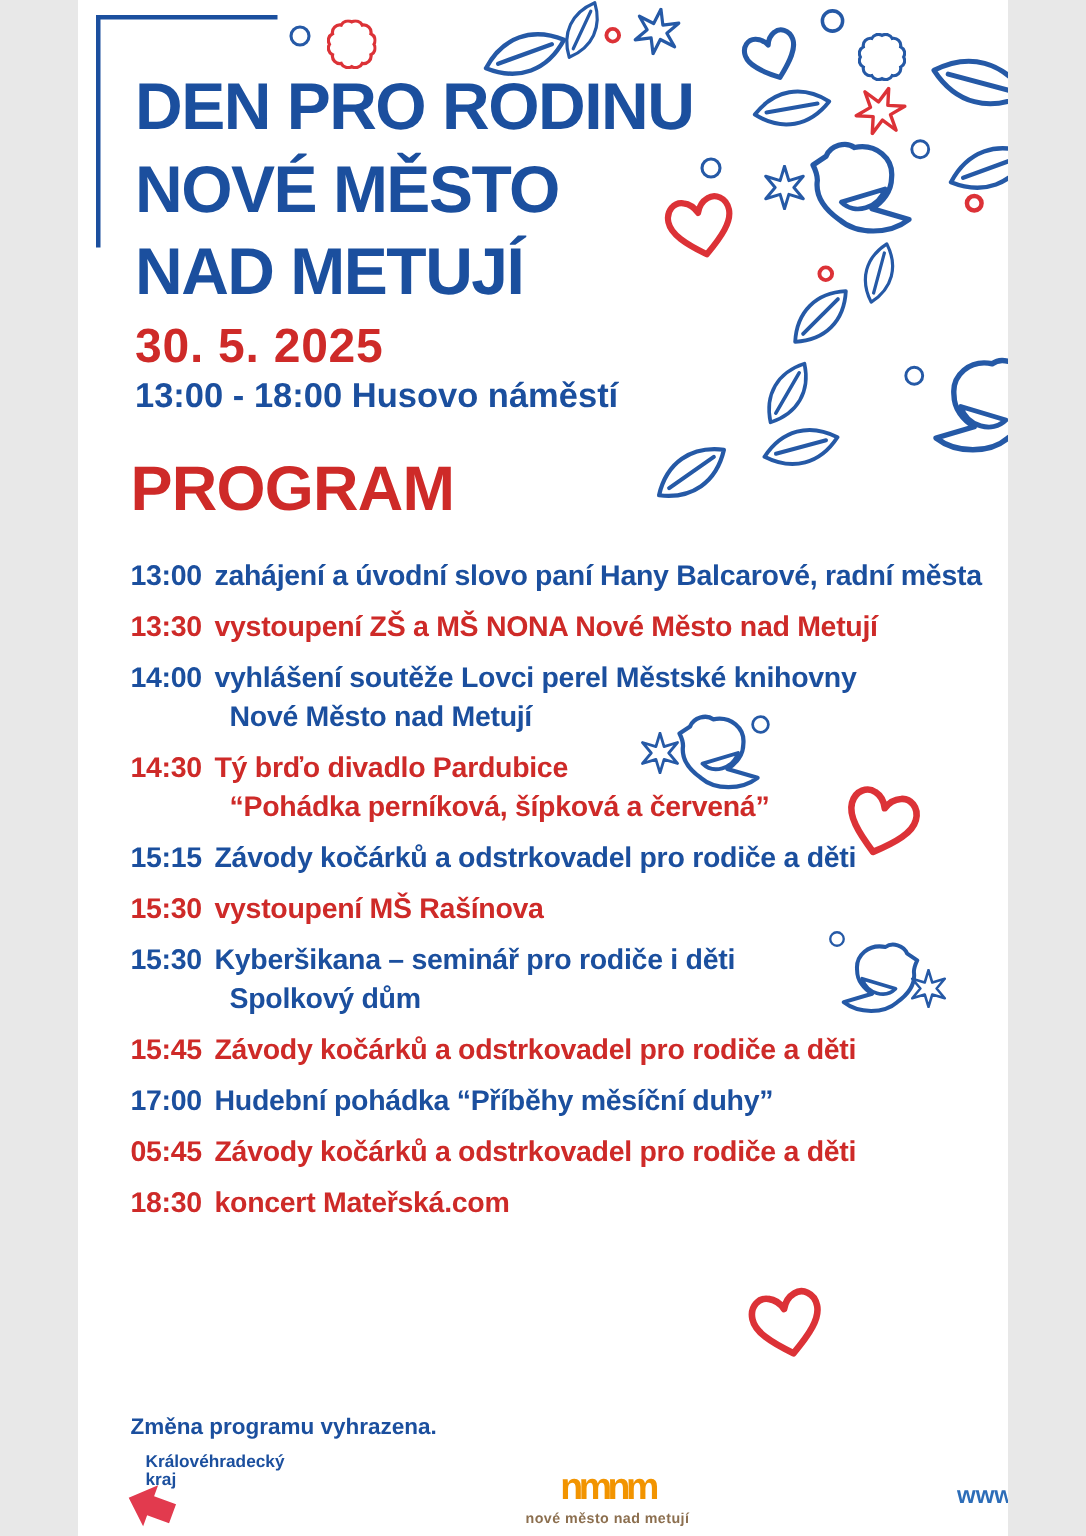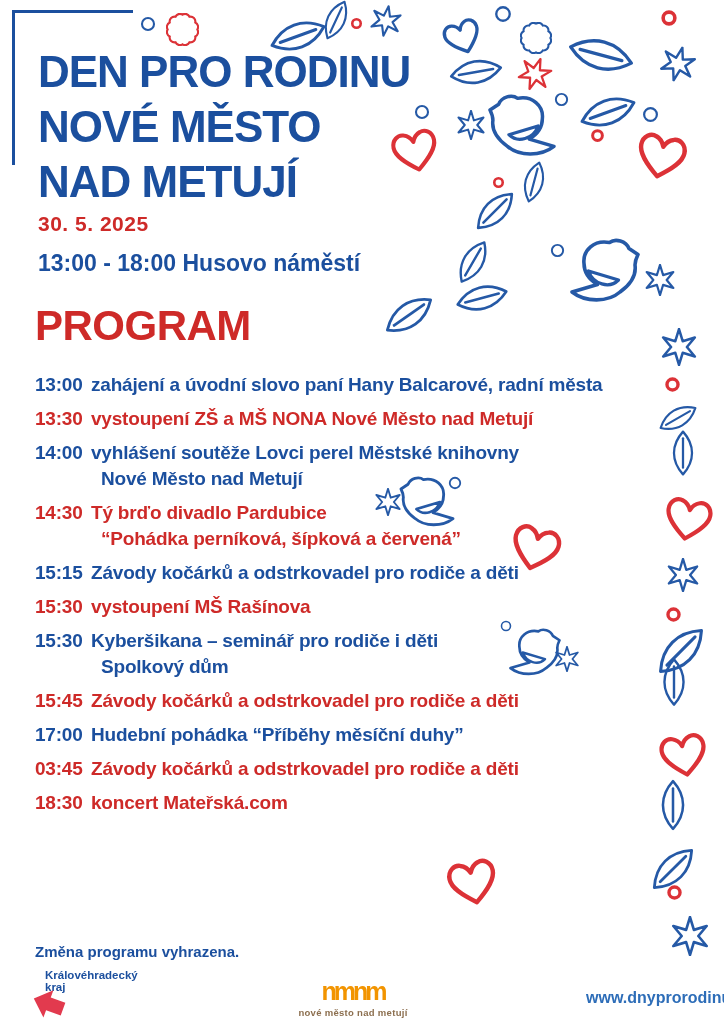--- a/index.html
+++ b/index.html
@@ -1,33 +1,33 @@
 <!DOCTYPE html>
 <html><head>
 <meta charset="utf-8">
 <style>
   html,body{margin:0;padding:0;background:#e8e8e8;}
   .poster{
-    position:relative;width:724px;height:1024px;background:#ffffff;
+    position:relative;width:620px;height:1024px;background:#ffffff;
     margin:0 auto;overflow:hidden;
     font-family:"Liberation Sans",sans-serif;
   }
   
   .corner-frame{
     position:absolute;left:12px;top:10px;width:118px;height:152px;
     border-top:3px solid #1b4f9e;border-left:3px solid #1b4f9e;
   }
   .title{
     position:absolute;left:38px;top:44px;
     color:#1b4f9e;font-weight:bold;font-size:44px;line-height:55px;
     letter-spacing:-1px;white-space:nowrap;z-index:2;
   }
   .date{
     position:absolute;left:38px;top:212px;
-    color:#ce2a28;font-weight:bold;font-size:21px;z-index:2;letter-spacing:.5px;
+    color:#ce2a28;font-weight:bold;font-size:32px;z-index:2;letter-spacing:.5px;
   }
   .venue{
     position:absolute;left:38px;top:250px;
     color:#1b4f9e;font-weight:bold;font-size:23px;z-index:2;
   }
   .program-heading{
     position:absolute;left:35px;top:302px;
     color:#ce2a28;font-weight:bold;font-size:42px;letter-spacing:-.5px;z-index:2;
   }
   
@@ -333,21 +333,21 @@
         </div>
       </div>
       <div class="prog-item c-blue">
         <div class="p-line">
           <span class="p-time">17:00</span>
           <span class="p-text">Hudební pohádka “Příběhy měsíční duhy”</span>
         </div>
       </div>
       <div class="prog-item c-red">
         <div class="p-line">
-          <span class="p-time">03:45</span>
+          <span class="p-time">05:45</span>
           <span class="p-text">Závody kočárků a odstrkovadel pro rodiče a děti</span>
         </div>
       </div>
       <div class="prog-item c-red">
         <div class="p-line">
           <span class="p-time">18:30</span>
           <span class="p-text">koncert Mateřská.com</span>
         </div>
       </div>
     </div>

